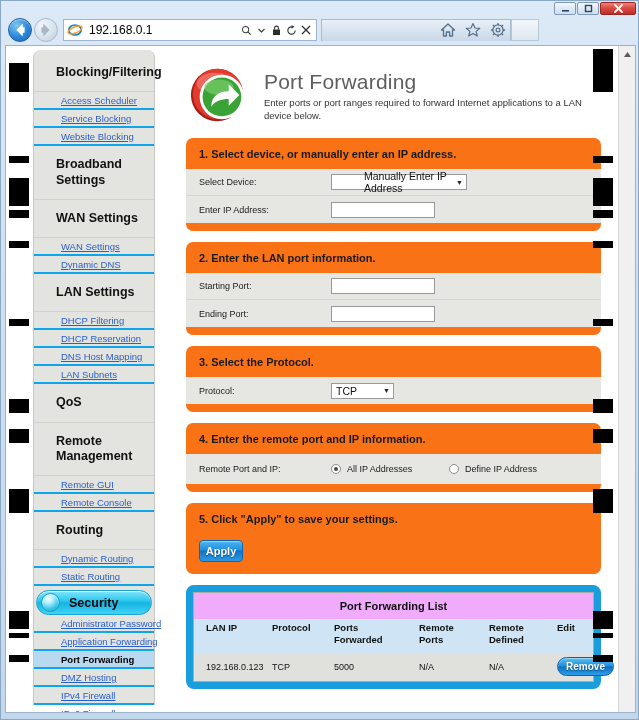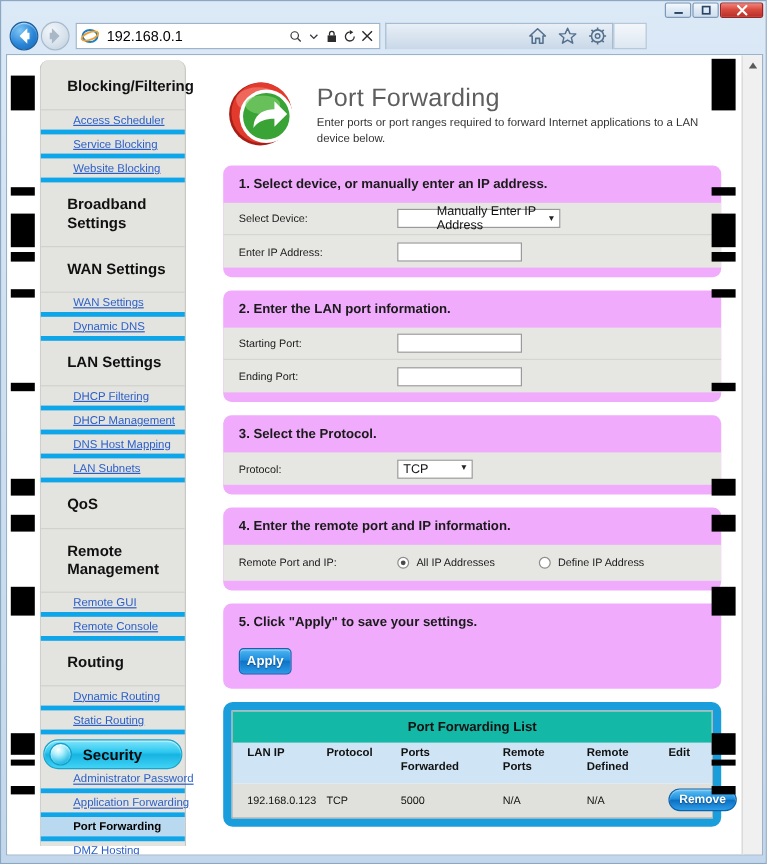--- a/index.html
+++ b/index.html
@@ -142,21 +142,21 @@
   .nav-group-title {
     font-size: 12.5px; font-weight: bold; color: #111;
     padding: 11px 0 11px 22px;
     line-height: 1.22;
     border-bottom: 1px solid #d2d2cd;
   }
   .nav-link {
     font-size: 9.5px; color: #2a5fc9;
     text-decoration: underline;
     padding: 2.5px 0 2.5px 27px;
-    border-bottom: 4px solid #0ea5e9;
+    border-bottom: 2px solid #0ea5e9;
     cursor: pointer;
     white-space: nowrap;
   }
   .nav-link.active {
     background: #b9d9f0;
     color: #000; font-weight: bold; text-decoration: none;
   }
 
   .security-pill {
     position: relative;
@@ -193,21 +193,21 @@
   .page-title {
     font-size: 21px; color: #5e5e5e; font-weight: normal;
     letter-spacing: .2px; line-height: 1.1;
   }
   .page-subtitle {
     font-size: 9.5px; color: #333; margin-top: 4px; line-height: 1.35;
     max-width: 330px;
   }
 
   .section {
-    background: #f0abfc;
+    background: #f97316;
     border-radius: 7px;
     margin-bottom: 11px;
     padding: 0 0 8px 0;
     overflow: hidden;
   }
   .section-title {
     font-size: 11px; font-weight: bold; color: #1a1a1a;
     padding: 10px 0 9px 13px;
   }
   .field-table { width: 100%; background: #e6e6e2; }
@@ -264,21 +264,21 @@
   
   .list-panel {
     border: 4px solid #1a9ddb;
     border-radius: 8px;
     background: #1a9ddb;
     padding: 3px;
     margin-top: 4px;
   }
   .list-inner { background: #ffffff; border: 1px solid #aaa; }
   .list-title {
-    background: #14b8a6; text-align: center;
+    background: #f0abfc; text-align: center;
     font-size: 11px; font-weight: bold; color: #111;
     padding: 7px 0 7px 0;
   }
   .list-head {
     display: flex; background: #cfe5f5;
     font-size: 9.5px; font-weight: bold; color: #111;
     padding: 3px 0 7px 0;
   }
   .list-row {
     display: flex; align-items: center; background: #e0e0dc;
@@ -415,21 +415,21 @@
 
         <div class="nav-group-title" style="white-space:pre-line">Broadband
 Settings</div>
 
         <div class="nav-group-title">WAN Settings</div>
         <div class="nav-link">WAN Settings</div>
         <div class="nav-link">Dynamic DNS</div>
 
         <div class="nav-group-title">LAN Settings</div>
         <div class="nav-link">DHCP Filtering</div>
-        <div class="nav-link">DHCP Management</div>
+        <div class="nav-link">DHCP Reservation</div>
         <div class="nav-link">DNS Host Mapping</div>
         <div class="nav-link">LAN Subnets</div>
 
         <div class="nav-group-title">QoS</div>
 
         <div class="nav-group-title" style="white-space:pre-line">Remote
 Management</div>
         <div class="nav-link">Remote GUI</div>
         <div class="nav-link">Remote Console</div>
 

